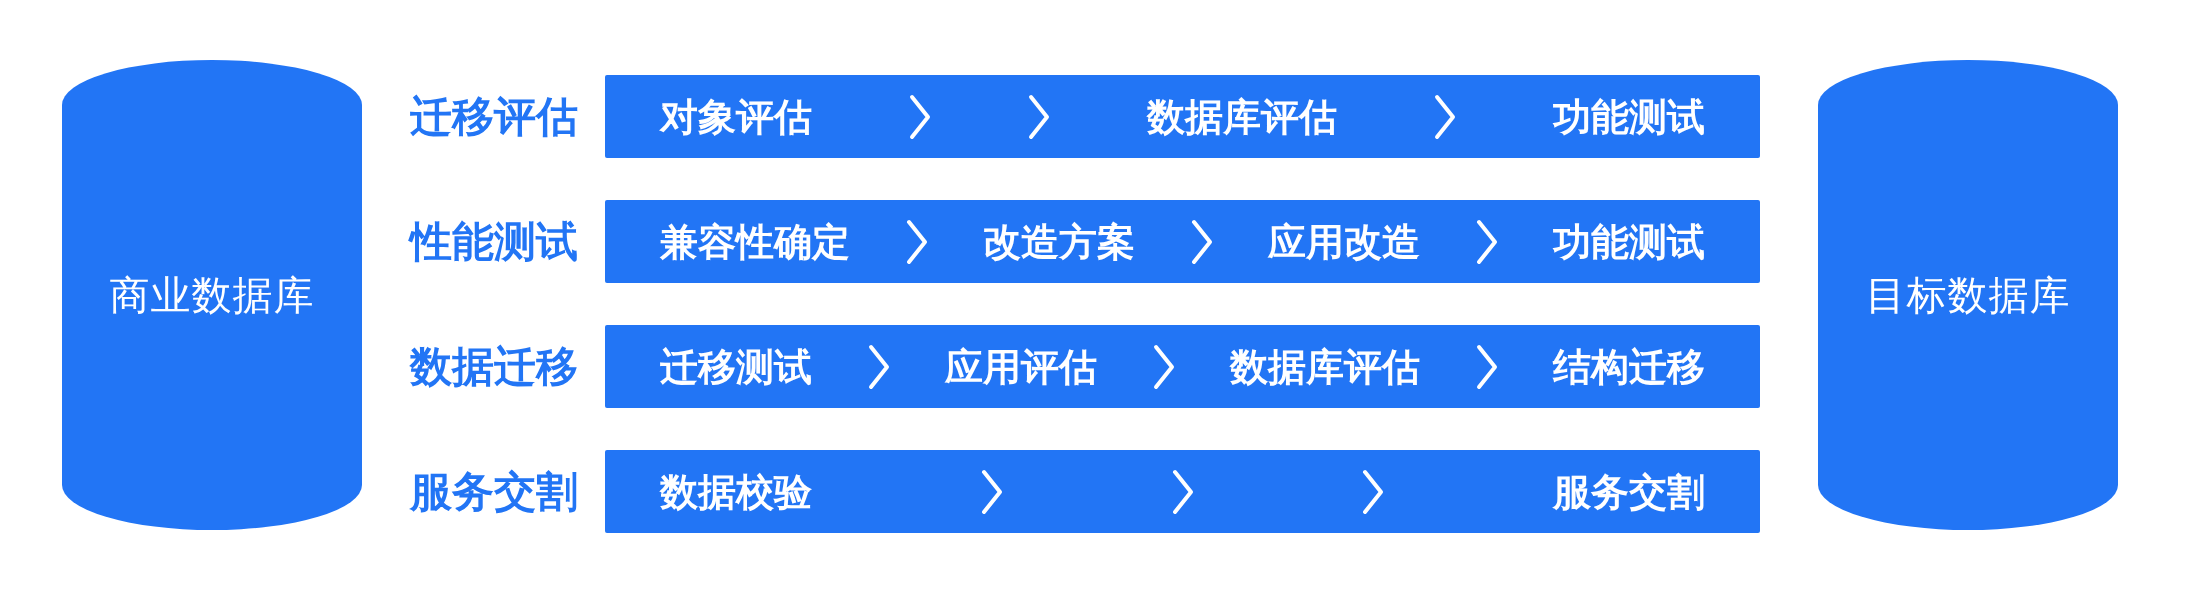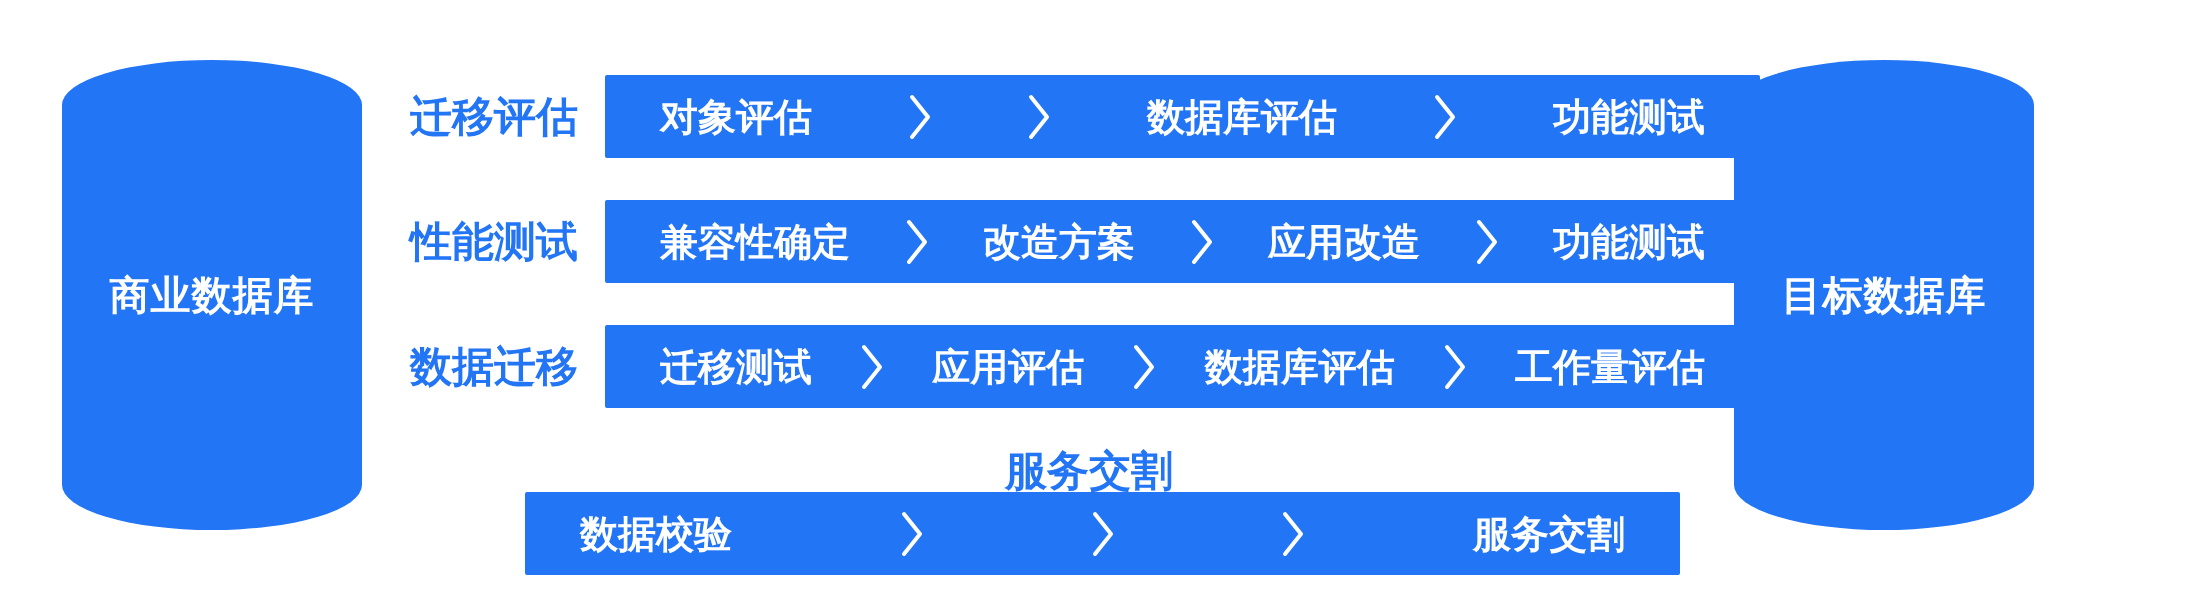--- a/index.html
+++ b/index.html
@@ -18,41 +18,41 @@
     top: 60px;
     width: 300px;
     height: 470px;
     background: var(--blue);
     border-radius: 150px / 45px;
     display: flex;
     align-items: center;
     justify-content: center;
   }
   .cylinder-left  { left: 62px; }
-  .cylinder-right { left: 1734px; }
+  .cylinder-right { left: 1818px; }
   .cylinder-label {
     color: var(--white);
     font-size: 40px;
-    font-weight: bold;
+    font-weight: normal;
     letter-spacing: 1px;
     white-space: nowrap;
   }
   .rows {
     position: absolute;
     left: 410px;
     top: 75px;
     width: 1350px;
   }
   .phase-row {
     display: flex;
     align-items: center;
     height: 83px;
     margin-bottom: 42px;
   }
-  .phase-row:last-child { margin-bottom: 12px; flex-direction: column; }
+  .phase-row:last-child { margin-bottom: 12px; }
   .phase-label {
     flex: none;
     width: 160px;
     font-size: 42px;
     font-weight: bold;
     color: var(--blue);
     white-space: nowrap;
     line-height: 1;
   }
   .steps-bar {
@@ -155,21 +155,21 @@
           <svg width="22" height="48" viewBox="0 0 22 48">
               <polyline points="3,4 19,24 3,44" fill="none" stroke="#FFFFFF" stroke-width="4" stroke-linecap="round" stroke-linejoin="round"></polyline>
             </svg>
         </span>
         <span class="step-label">数据库评估</span>
         <span class="chevron">
           <svg width="22" height="48" viewBox="0 0 22 48">
               <polyline points="3,4 19,24 3,44" fill="none" stroke="#FFFFFF" stroke-width="4" stroke-linecap="round" stroke-linejoin="round"></polyline>
             </svg>
         </span>
-        <span class="step-label">工作量评估</span>
+        <span class="step-label">结构迁移</span>
       </div>
     </div>
 
     <div class="phase-row">
       <span class="phase-label">服务交割</span>
       <div class="steps-bar">
         <span class="step-label">数据校验</span>
         <span class="chevron">
           <svg width="22" height="48" viewBox="0 0 22 48">
               <polyline points="3,4 19,24 3,44" fill="none" stroke="#FFFFFF" stroke-width="4" stroke-linecap="round" stroke-linejoin="round"></polyline>

